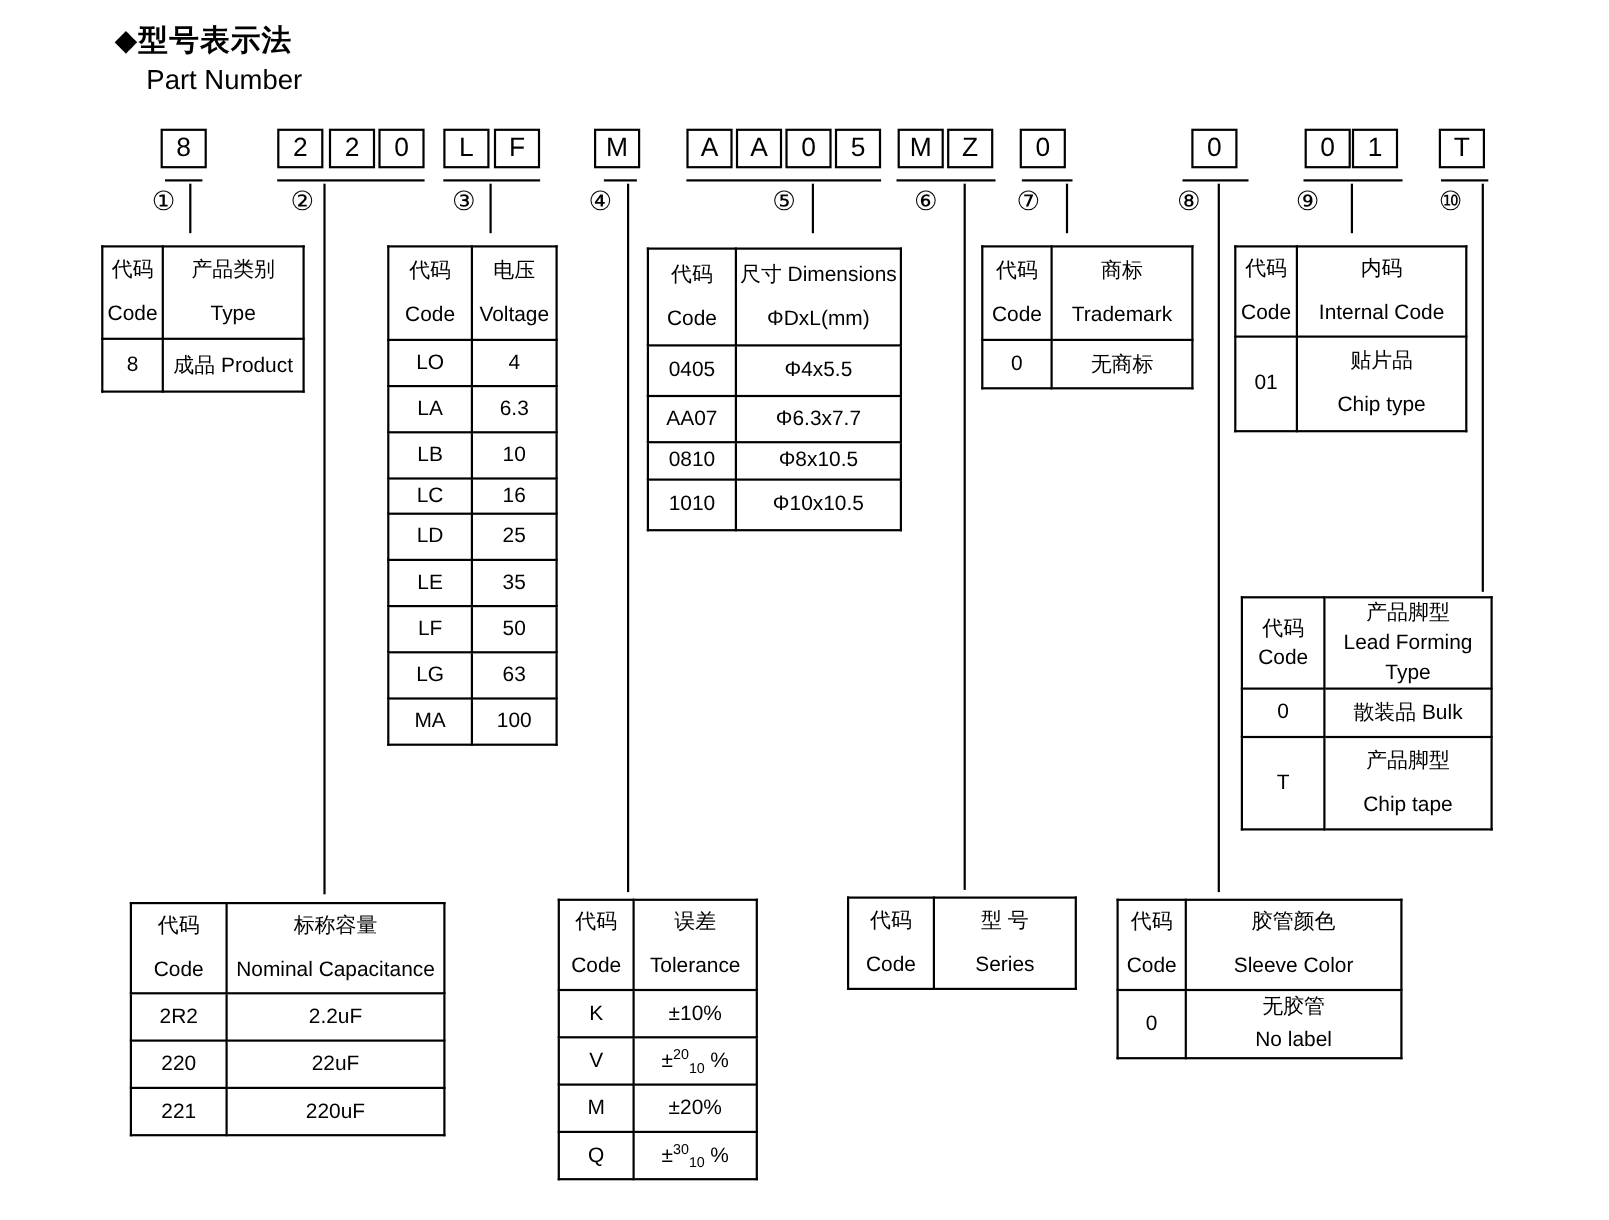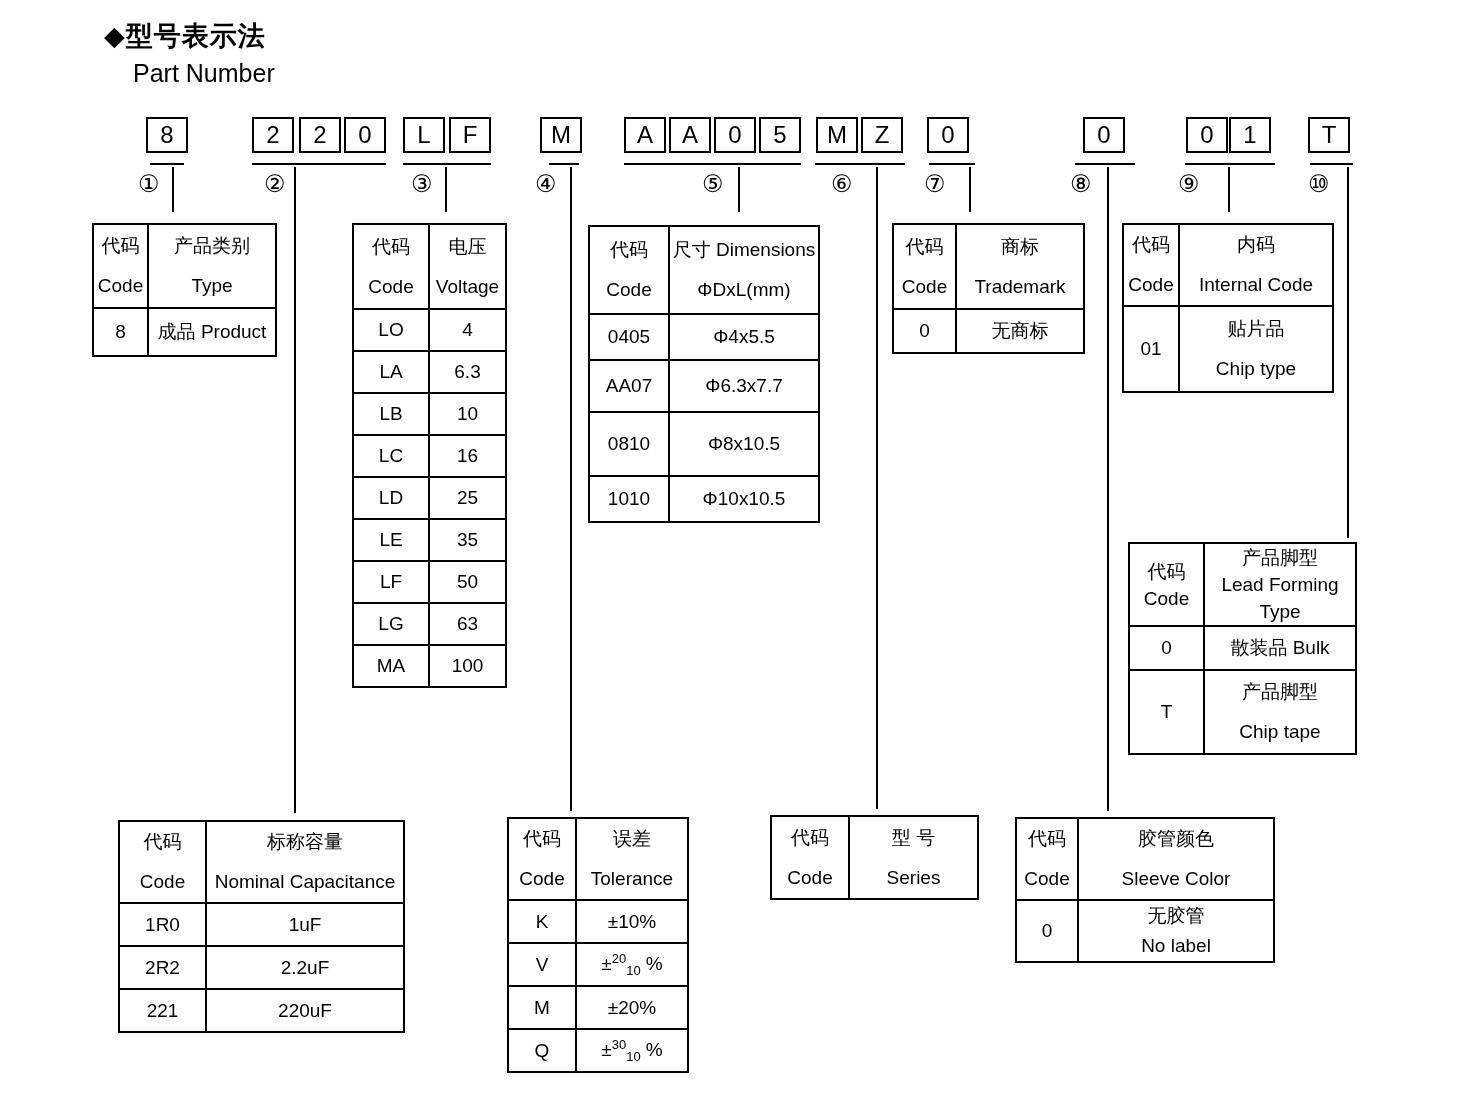--- a/index.html
+++ b/index.html
@@ -139,21 +139,21 @@
           <td>4</td>
         </tr>
     <tr style="height:42px">
           <td>LA</td>
           <td>6.3</td>
         </tr>
     <tr style="height:42px">
           <td>LB</td>
           <td>10</td>
         </tr>
-    <tr style="height:42px">
+    <tr style="height:32px">
           <td>LC</td>
           <td>16</td>
         </tr>
     <tr style="height:42px">
           <td>LD</td>
           <td>25</td>
         </tr>
     <tr style="height:42px">
           <td>LE</td>
           <td>35</td>
@@ -186,25 +186,25 @@
       </td>
       <td class="h2">
         <div>尺寸 Dimensions</div>
         <div>ΦDxL(mm)</div>
       </td>
     </tr>
     <tr style="height:46px">
           <td>0405</td>
           <td>Φ4x5.5</td>
         </tr>
-    <tr style="height:52px">
+    <tr style="height:42px">
           <td>AA07</td>
           <td>Φ6.3x7.7</td>
         </tr>
-    <tr style="height:64px">
+    <tr style="height:34px">
           <td>0810</td>
           <td>Φ8x10.5</td>
         </tr>
     <tr style="height:46px">
           <td>1010</td>
           <td>Φ10x10.5</td>
         </tr>
   </tbody>
     </table>
 
@@ -298,26 +298,26 @@
       <td class="h2">
         <div>代码</div>
         <div>Code</div>
       </td>
       <td class="h2">
         <div>标称容量</div>
         <div>Nominal Capacitance</div>
       </td>
     </tr>
     <tr style="height:43px">
-          <td>1R0</td>
-          <td>1uF</td>
-        </tr>
-    <tr style="height:43px">
           <td>2R2</td>
           <td>2.2uF</td>
+        </tr>
+    <tr style="height:43px">
+          <td>220</td>
+          <td>22uF</td>
         </tr>
     <tr style="height:43px">
           <td>221</td>
           <td>220uF</td>
         </tr>
   </tbody>
     </table>
 
   <table class="tbl" style="left:507px;top:817px">
     <colgroup>

